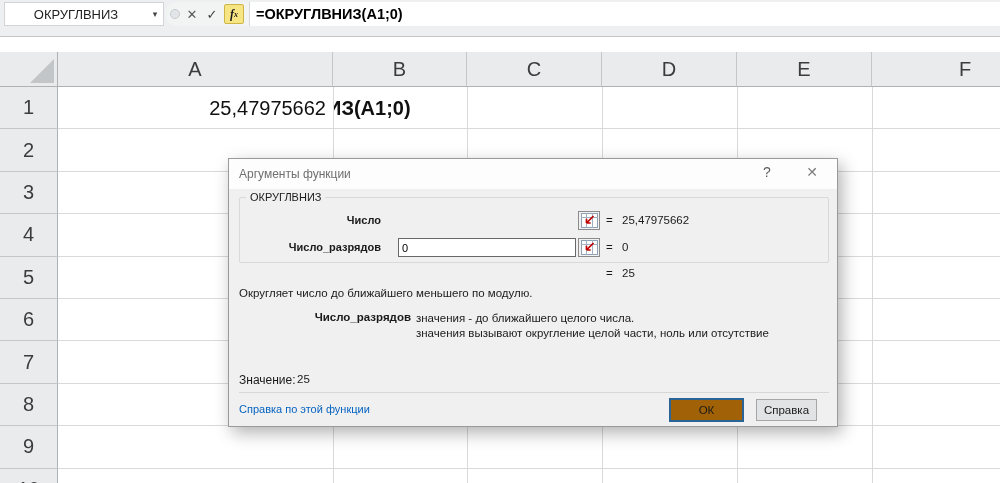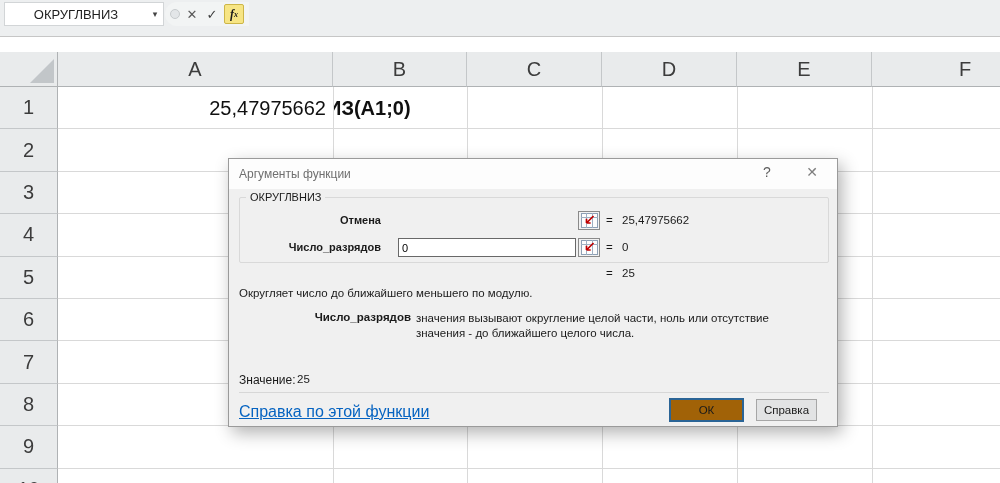--- a/index.html
+++ b/index.html
@@ -76,22 +76,22 @@
   .eq1 { top:55px; } .eq2 { top:82px; } .eq3 { top:108px; }
   .res { position:absolute; left:393px; font-size:11.5px; }
   .res1 { top:55px; } .res2 { top:82px; } .res3 { top:108px; }
   .dlg-desc { position:absolute; left:10px; top:128px; font-size:11.5px; }
   .arg-label { position:absolute; left:10px; top:152px; width:172px; text-align:right;
                font-weight:bold; font-size:11.5px; }
   .arg-help { position:absolute; left:187px; top:152px; width:414px; font-size:11.5px; line-height:15px; }
   .value-label { position:absolute; left:10px; top:214px; font-size:12px; }
   .value-res { position:absolute; left:68px; top:214px; font-size:11.5px; }
   .dlg-sep { position:absolute; left:10px; top:233px; width:590px; height:1px; background:#d7d7d7; }
-  .help-link { position:absolute; left:10px; top:244px; font-size:16px; color:#0563c1;
-               text-decoration:underline; cursor:pointer; }
+  .help-link { position:absolute; left:10px; top:244px; font-size:11px; color:#0563c1;
+               cursor:pointer; }
   .btn-ok { position:absolute; left:440px; top:239px; width:75px; height:24px;
             background:#a16207; border:2px solid #2a6496; font-size:11.5px; color:#1a1a1a;
             font-family:"Liberation Sans", sans-serif; }
   .btn-cancel { position:absolute; left:527px; top:240px; width:61px; height:22px;
                 background:#e2e3e4; border:1px solid #a6a6a6; font-size:11.5px; color:#1a1a1a;
                 font-family:"Liberation Sans", sans-serif; }
 </style>
 </head>
 <body>
 
@@ -103,20 +103,23 @@
       <span class="namebox-dd">▾</span>
     </div>
     <div class="fbtn-panel">
       <span class="grip-dot"></span>
       <span class="fb-cancel">✕</span>
       <span class="fb-enter">✓</span>
       <span class="fb-fx">
           <span>f</span>
           <sub>x</sub>
         </span>
+    </div>
+    <div class="formula-field">
+      <span class="formula-text">=ОКРУГЛВНИЗ(A1;0)</span>
     </div>
   </div>
 
   <div class="corner">
       <div class="corner-tri"></div>
     </div>
   <div class="hdr" style="left:58px;width:275px;">A</div>
   <div class="hdr" style="left:333px;width:134px;">B</div>
   <div class="hdr" style="left:467px;width:135px;">C</div>
   <div class="hdr" style="left:602px;width:135px;">D</div>
@@ -147,21 +150,21 @@
     <div class="dlg-titlebar">
       <span class="dlg-title">Аргументы функции</span>
       <span class="dlg-help">?</span>
       <span class="dlg-close">✕</span>
     </div>
 
     <div class="groupbox">
       <span class="group-label">ОКРУГЛВНИЗ</span>
     </div>
 
-    <div class="fld-label fld-label1">Отмена</div>
+    <div class="fld-label fld-label1">Число</div>
     <button class="range-btn range-btn1">
       <svg width="17" height="15" viewBox="0 0 17 15">
         <rect x="0.5" y="0.5" width="16" height="14" fill="#fdfdfd" stroke="#8ea0b5"></rect>
         <line x1="0" y1="4.5" x2="17" y2="4.5" stroke="#9fb0c2"></line>
         <line x1="5.5" y1="0" x2="5.5" y2="15" stroke="#9fb0c2"></line>
         <line x1="11.5" y1="0" x2="11.5" y2="15" stroke="#9fb0c2"></line>
         <path d="M12.5 3 L5.5 10 M5.5 10 h4.2 M5.5 10 v-4.2" stroke="#c00000" stroke-width="1.7" fill="none"></path>
       </svg>
     </button>
     <span class="eq eq1">=</span>
@@ -181,22 +184,22 @@
     <span class="eq eq2">=</span>
     <span class="res res2">0</span>
 
     <span class="eq eq3">=</span>
     <span class="res res3">25</span>
 
     <div class="dlg-desc">Округляет число до ближайшего меньшего по модулю.</div>
 
     <div class="arg-label">Число_разрядов</div>
     <div class="arg-help">
+      <div>значения - до ближайшего целого числа.</div>
       <div>значения вызывают округление целой части, ноль или отсутствие</div>
-      <div>значения - до ближайшего целого числа.</div>
     </div>
 
     <div class="value-label">Значение:</div>
     <div class="value-res">25</div>
 
     <div class="dlg-sep"></div>
 
     <a class="help-link">Справка по этой функции</a>
     <button class="btn-ok">ОК</button>
     <button class="btn-cancel">Справка</button>

